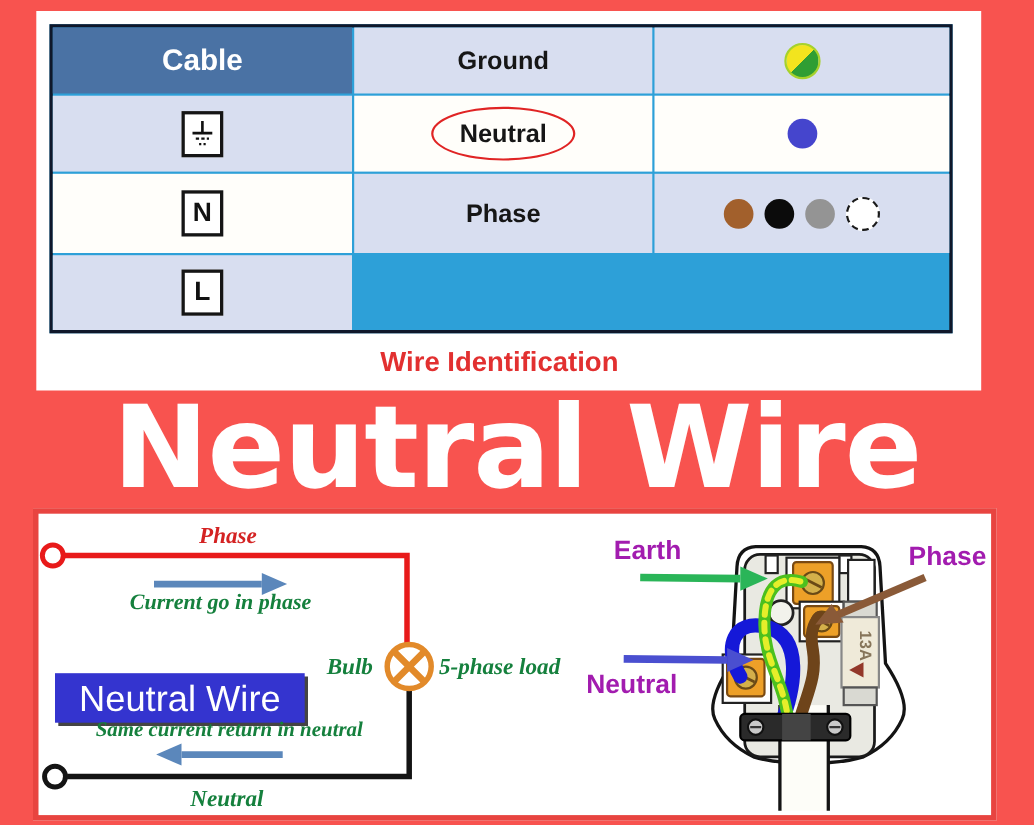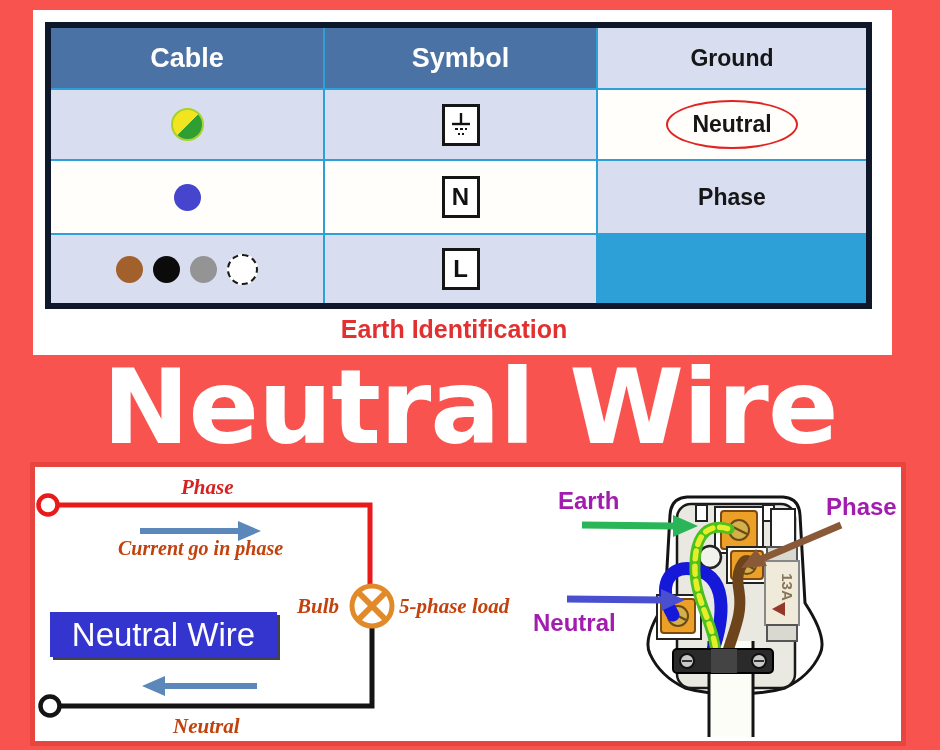--- a/index.html
+++ b/index.html
@@ -6,21 +6,21 @@
   .stage {
     position:relative; width:940px; height:750px; overflow:hidden;
     background:#f8534f; font-family:"Liberation Sans", sans-serif;
   }
   
   .top-panel { position:absolute; left:33px; top:10px; width:859px; height:345px; background:#ffffff; }
   .cable-table {
     position:absolute; left:12px; top:12px;
     display:grid; grid-template-columns:272px 271px 268px;
     grid-template-rows:60px 69px 72px 68px;
-    gap:2px; background:#2da0d8; border:6px solid #0f172a;
+    gap:2px; background:#2da0d8; border:3px solid #0f172a;
   }
   .cell { display:flex; align-items:center; justify-content:center; }
   .cell.hdr { background:#4a72a4; color:#ffffff; font-size:27px; font-weight:bold; }
   .cell.alt { background:#d8def0; }
   .cell.wht { background:#fffefa; }
   .row-label { font-size:23px; font-weight:bold; color:#161616; }
   .ellipse-mark { border:2px solid #e02424; border-radius:50%; padding:9px 24px; }
   .dots-row { display:flex; gap:10px; align-items:center; }
   .dot { width:27px; height:27px; border-radius:50%; }
   .dot-ground { width:29px; height:29px; background:linear-gradient(135deg,#f2e41e 50%,#2f9e33 50%); border:2px solid #a6d22c; }
@@ -43,21 +43,21 @@
     position:absolute; left:0; top:352px; width:940px; height:110px; line-height:110px;
     text-align:center; color:#ffffff; font-family:"DejaVu Sans", sans-serif;
     font-size:104px; font-weight:800; letter-spacing:-1px; white-space:nowrap;
   }
   
   .bottom-panel {
     position:absolute; left:30px; top:462px; width:876px; height:284px;
     background:#ffffff; border:5px solid #e84440; box-sizing:border-box;
   }
   .layer { position:absolute; left:0; top:0; }
-  .serif-i { position:absolute; font-family:"Liberation Serif", serif; font-style:italic; font-weight:bold; color:#c2410c; white-space:nowrap; }
+  .serif-i { position:absolute; font-family:"Liberation Serif", serif; font-style:italic; font-weight:bold; color:#15803d; white-space:nowrap; }
   .lbl-phase-top { left:146px; top:8px; font-size:21px; color:#d42222; }
   .lbl-current-go { left:83px; top:70px; font-size:20px; }
   .lbl-bulb { left:262px; top:127px; font-size:21px;text-align:center; }
   .lbl-load { left:364px; top:127px; font-size:21px; }
   .lbl-return { left:52px; top:186px; font-size:19px; }
   .lbl-neutral-bottom { left:138px; top:247px; font-size:21px; }
   .neutral-box {
     position:absolute; left:15px; top:145px; width:227px; height:45px;
     background:#3434cf; color:#ffffff; font-size:33px;
     display:flex; align-items:center; justify-content:center;
@@ -74,23 +74,20 @@
 <body>
 
 <div class="stage">
 
   <div class="top-panel">
     <div class="cable-table">
 
       <div class="cell hdr">
           <span>Cable</span>
         </div>
-      <div class="cell hdr">
-          <span>Symbol</span>
-        </div>
 
       <div class="cell alt">
         <span class="row-label">Ground</span>
       </div>
       <div class="cell alt">
         <span class="dot dot-ground"></span>
       </div>
       <div class="cell alt">
         <span class="sym-box">
           <svg width="22" height="28" viewBox="0 0 22 28">
@@ -124,21 +121,21 @@
           <span class="dot dot-brown"></span>
           <span class="dot dot-black"></span>
           <span class="dot dot-gray"></span>
           <span class="dot dot-white"></span>
         </span>
       </div>
       <div class="cell alt">
         <span class="sym-box">L</span>
       </div>
     </div>
-    <div class="table-caption">Earth Identification</div>
+    <div class="table-caption">Wire Identification</div>
   </div>
 
   <div class="headline">Neutral Wire</div>
 
   <div class="bottom-panel">
 
     <svg class="layer" width="866" height="274" viewBox="0 0 866 274">
 
       <path d="M 23 38 H 335 V 118" fill="none" stroke="#e81a1a" stroke-width="5"></path>
       <circle cx="13" cy="38" r="9.5" fill="#ffffff" stroke="#e81a1a" stroke-width="4.5"></circle>
@@ -234,20 +231,21 @@
         <line x1="806" y1="58" x2="724" y2="93" stroke="#8a5a38" stroke-width="7"></line>
         <polygon points="706,101 721,82 732,99" fill="#8a5a38"></polygon>
       </g>
     </svg>
 
     <div class="serif-i lbl-phase-top">Phase</div>
     <div class="serif-i lbl-current-go">Current go in phase</div>
     <div class="serif-i lbl-bulb">Bulb</div>
     <div class="serif-i lbl-load">5-phase load</div>
     <div class="neutral-box">Neutral Wire</div>
+    <div class="serif-i lbl-return">Same current return in neutral</div>
     <div class="serif-i lbl-neutral-bottom">Neutral</div>
 
     <div class="plug-label lbl-earth">Earth</div>
     <div class="plug-label lbl-phase-plug">Phase</div>
     <div class="plug-label lbl-neutral-plug">Neutral</div>
   </div>
 
 </div>
 
 </body></html>

